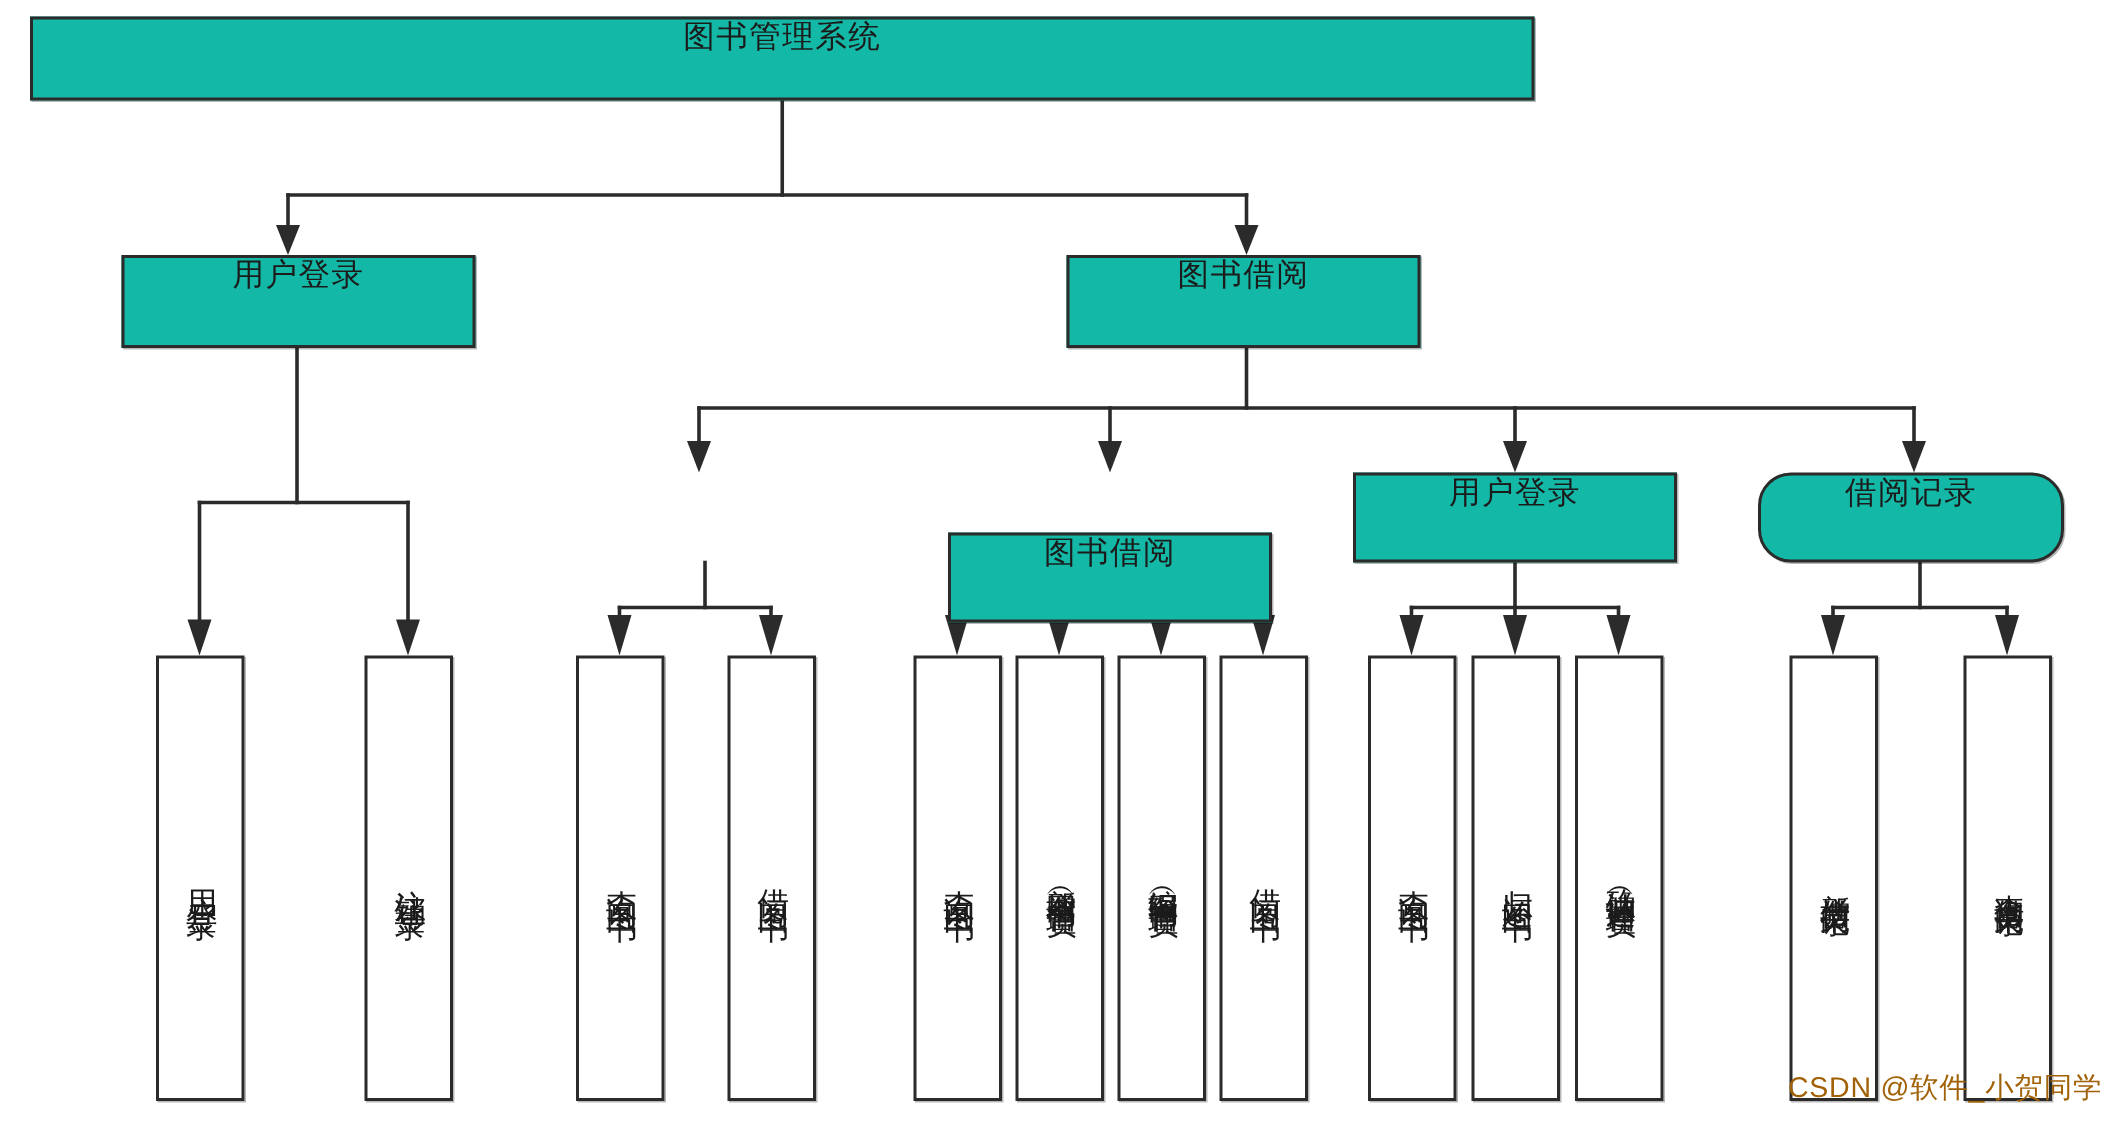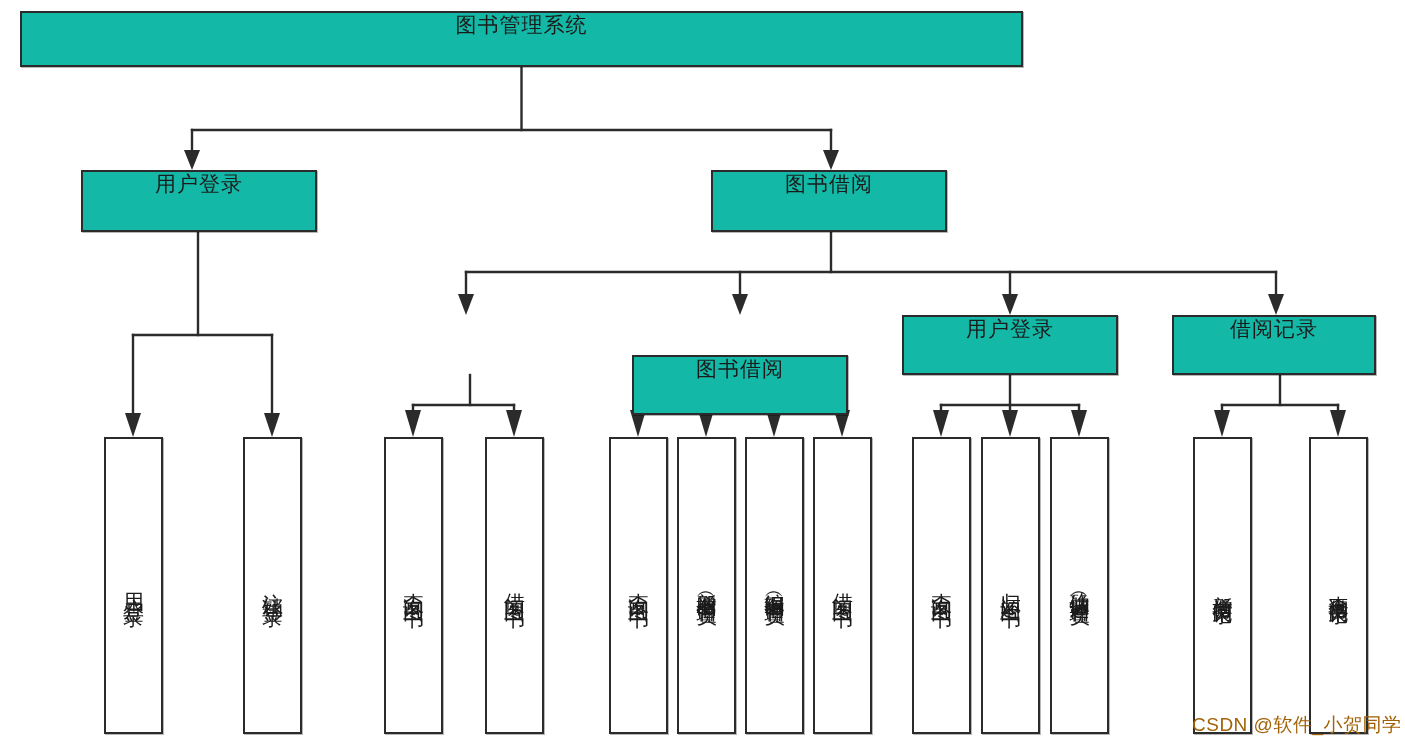--- a/index.html
+++ b/index.html
@@ -155,21 +155,21 @@
   <div class="node-box" style="left:711px; top:170px; width:236px; height:62px;">
     <span class="node-label-h">图书借阅</span>
   </div>
 
   <div class="node-box" style="left:632px; top:315px; width:216px; height:60px;margin-top:40px;">
     <span class="node-label-h">图书借阅</span>
   </div>
   <div class="node-box" style="left:902px; top:315px; width:216px; height:60px;">
     <span class="node-label-h">用户登录</span>
   </div>
-  <div class="node-box" style="left:1172px; top:315px; width:204px; height:60px;">
+  <div class="node-box" style="left:1172px; top:315px; width:204px; height:60px;border-radius:22px;">
     <span class="node-label-h">借阅记录</span>
   </div>
 
   <div class="leaf-box" style="left:104px; top:437px; width:59px; height:297px;">
     <span class="node-label-v">用户登录</span>
   </div>
   <div class="leaf-box" style="left:243px; top:437px; width:59px; height:297px;">
     <span class="node-label-v">注销登录</span>
   </div>
 

